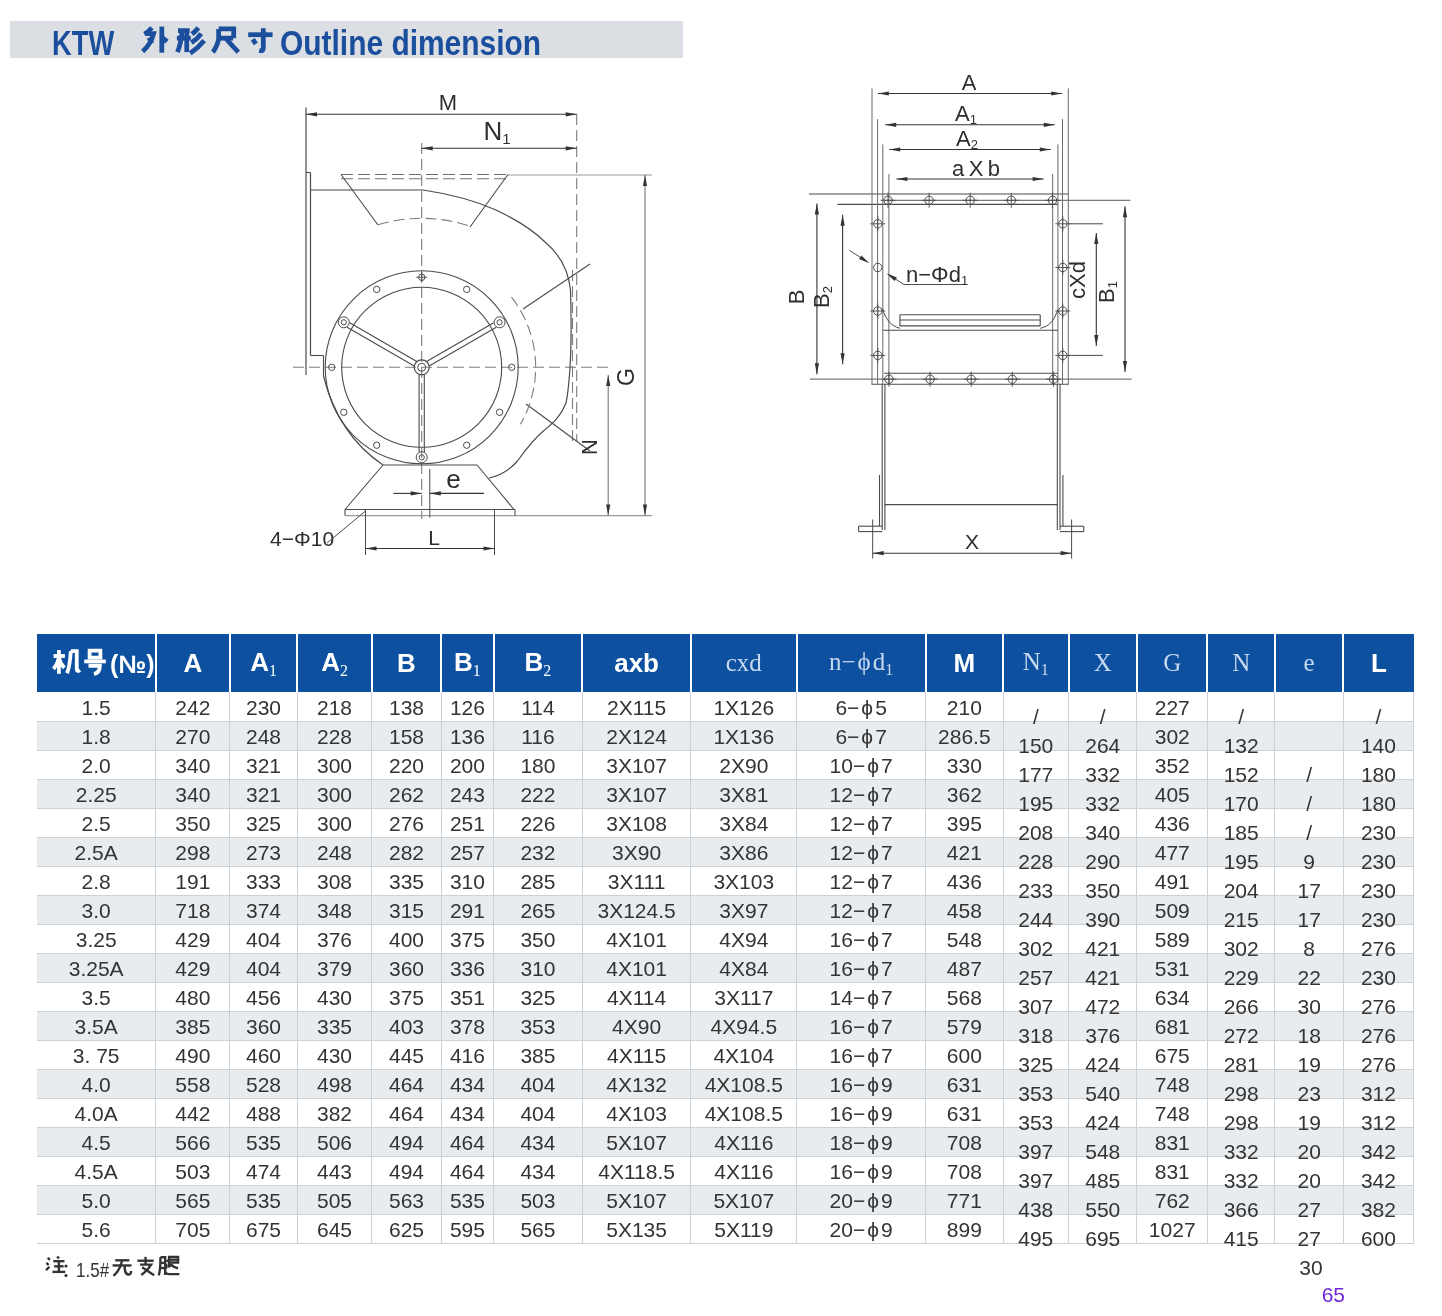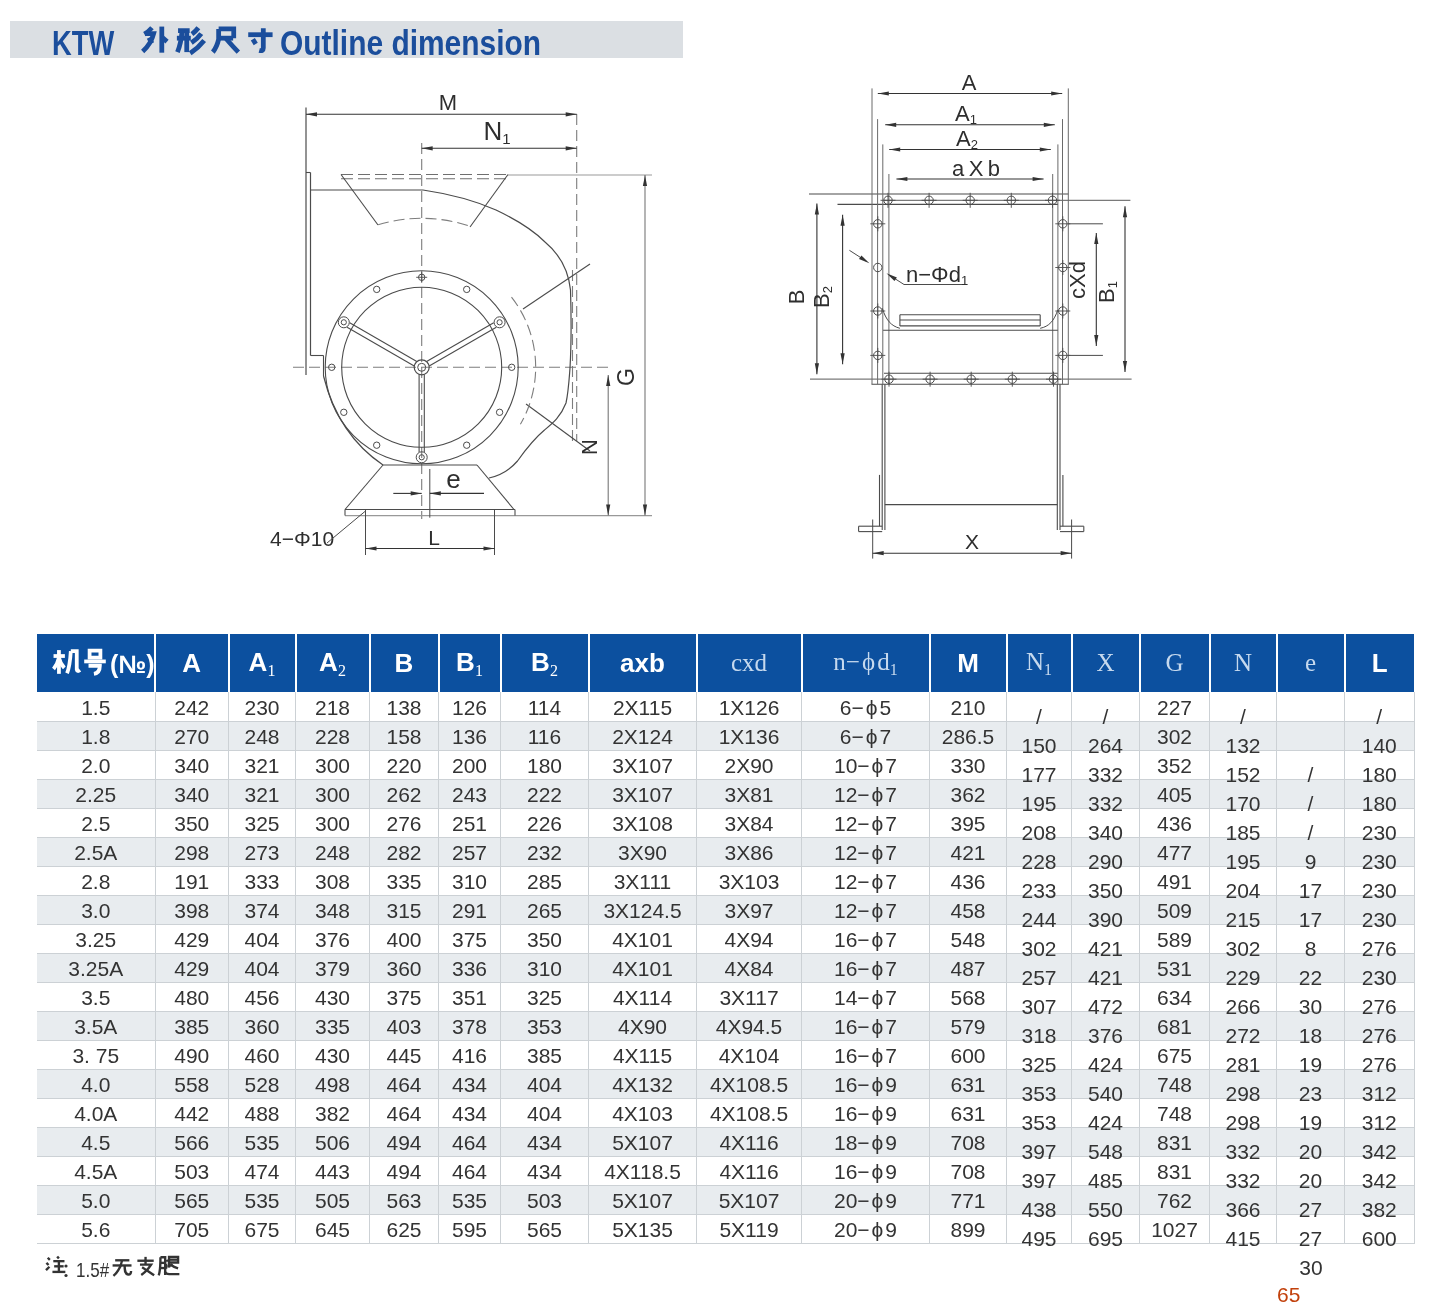--- a/index.html
+++ b/index.html
@@ -13,21 +13,21 @@
 .hb{color:#fff;font-weight:bold;font-size:26px}
 .hser{color:#c6d9ee;font-family:"Liberation Serif",serif;font-size:25px;font-weight:normal}
 .sub{font-size:16px;vertical-align:-5px;font-family:"Liberation Serif",serif;font-weight:normal}
 #tbl td{height:29px;padding-top:3px !important;text-align:center;font-size:21px;color:#333;border-right:1px solid #ccd1d5;border-bottom:1px solid #ccd1d5;white-space:nowrap;overflow:visible;padding:0}
 #tbl tr.even td{background:#e8ecef}
 #tbl tr.odd td{background:#fff}
 .ph{display:inline-block;margin:0 2px}
 .dn{display:inline-block;transform:translateY(9px)}
 #note15{position:absolute;left:76px;top:1258px;font-size:21px;color:#333;transform:scale(0.81,1);transform-origin:left top}
 #s30{position:absolute;left:1277px;top:1256px;width:68px;text-align:center;font-size:21px;color:#333}
-#s65{position:absolute;left:1277px;top:1283px;width:68px;text-align:left;font-size:21px;color:#c2410c}
+#s65{position:absolute;left:1277px;top:1283px;width:68px;text-align:right;font-size:21px;color:#6d28d9}
 </style></head>
 <body>
 <div id="bar"></div>
 <div id="ktw">KTW</div>
 <div id="outline">Outline dimension</div>
 <svg id="draw" width="1442" height="620" viewBox="0 0 1442 620">
     <line x1="421.7" y1="143.0" x2="421.7" y2="519.0" stroke="#7d7d7d" stroke-width="1.1" stroke-dasharray="11,5"></line>
     <line x1="293.0" y1="367.3" x2="613.0" y2="367.3" stroke="#7d7d7d" stroke-width="1.1" stroke-dasharray="11,5"></line>
     <line x1="576.7" y1="114.0" x2="576.7" y2="441.0" stroke="#7d7d7d" stroke-width="1.1" stroke-dasharray="11,5"></line>
     <line x1="572.5" y1="270.0" x2="572.5" y2="441.0" stroke="#7d7d7d" stroke-width="1.1" stroke-dasharray="11,5"></line>
@@ -247,21 +247,21 @@
     <text x="906" y="282" font-family="Liberation Sans, sans-serif" font-size="22" fill="#2e2e2e" text-anchor="start">n−Φd<tspan font-size="13" dy="3">1</tspan></text>
   </svg>
 <table id="tbl" cellspacing="0">
     <thead>
       <tr>
         <th style="width:118px"></th>
         <th style="width:73.5px"><span class="hb">A</span></th>
         <th style="width:67px"><span class="hb">A<span class="sub">1</span></span></th>
         <th style="width:74px"><span class="hb">A<span class="sub">2</span></span></th>
         <th style="width:69px"><span class="hb">B</span></th>
-        <th style="width:62px"><span class="hb">B<span class="sub">1</span></span></th>
+        <th style="width:52px"><span class="hb">B<span class="sub">1</span></span></th>
         <th style="width:88px"><span class="hb">B<span class="sub">2</span></span></th>
         <th style="width:108px"><span class="hb">axb</span></th>
         <th style="width:105px"><span class="hser">cxd</span></th>
         <th style="width:128px"><span class="hser">n−<span class="ph">ϕ</span>d<span class="sub">1</span></span></th>
         <th style="width:77px"><span class="hb">M</span></th>
         <th style="width:65px"><span class="hser">N<span class="sub">1</span></span></th>
         <th style="width:68px"><span class="hser">X</span></th>
         <th style="width:70px"><span class="hser">G</span></th>
         <th style="width:67px"><span class="hser">N</span></th>
         <th style="width:68px"><span class="hser">e</span></th>
@@ -397,21 +397,21 @@
         <td>436</td>
         <td><span class="dn">233</span></td>
         <td><span class="dn">350</span></td>
         <td>491</td>
         <td><span class="dn">204</span></td>
         <td><span class="dn">17</span></td>
         <td><span class="dn">230</span></td>
       </tr>
       <tr class="even">
         <td>3.0</td>
-        <td>398</td>
+        <td>718</td>
         <td>374</td>
         <td>348</td>
         <td>315</td>
         <td>291</td>
         <td>265</td>
         <td>3X124.5</td>
         <td>3X97</td>
         <td>12−<span class="ph">ϕ</span>7</td>
         <td>458</td>
         <td><span class="dn">244</span></td>

